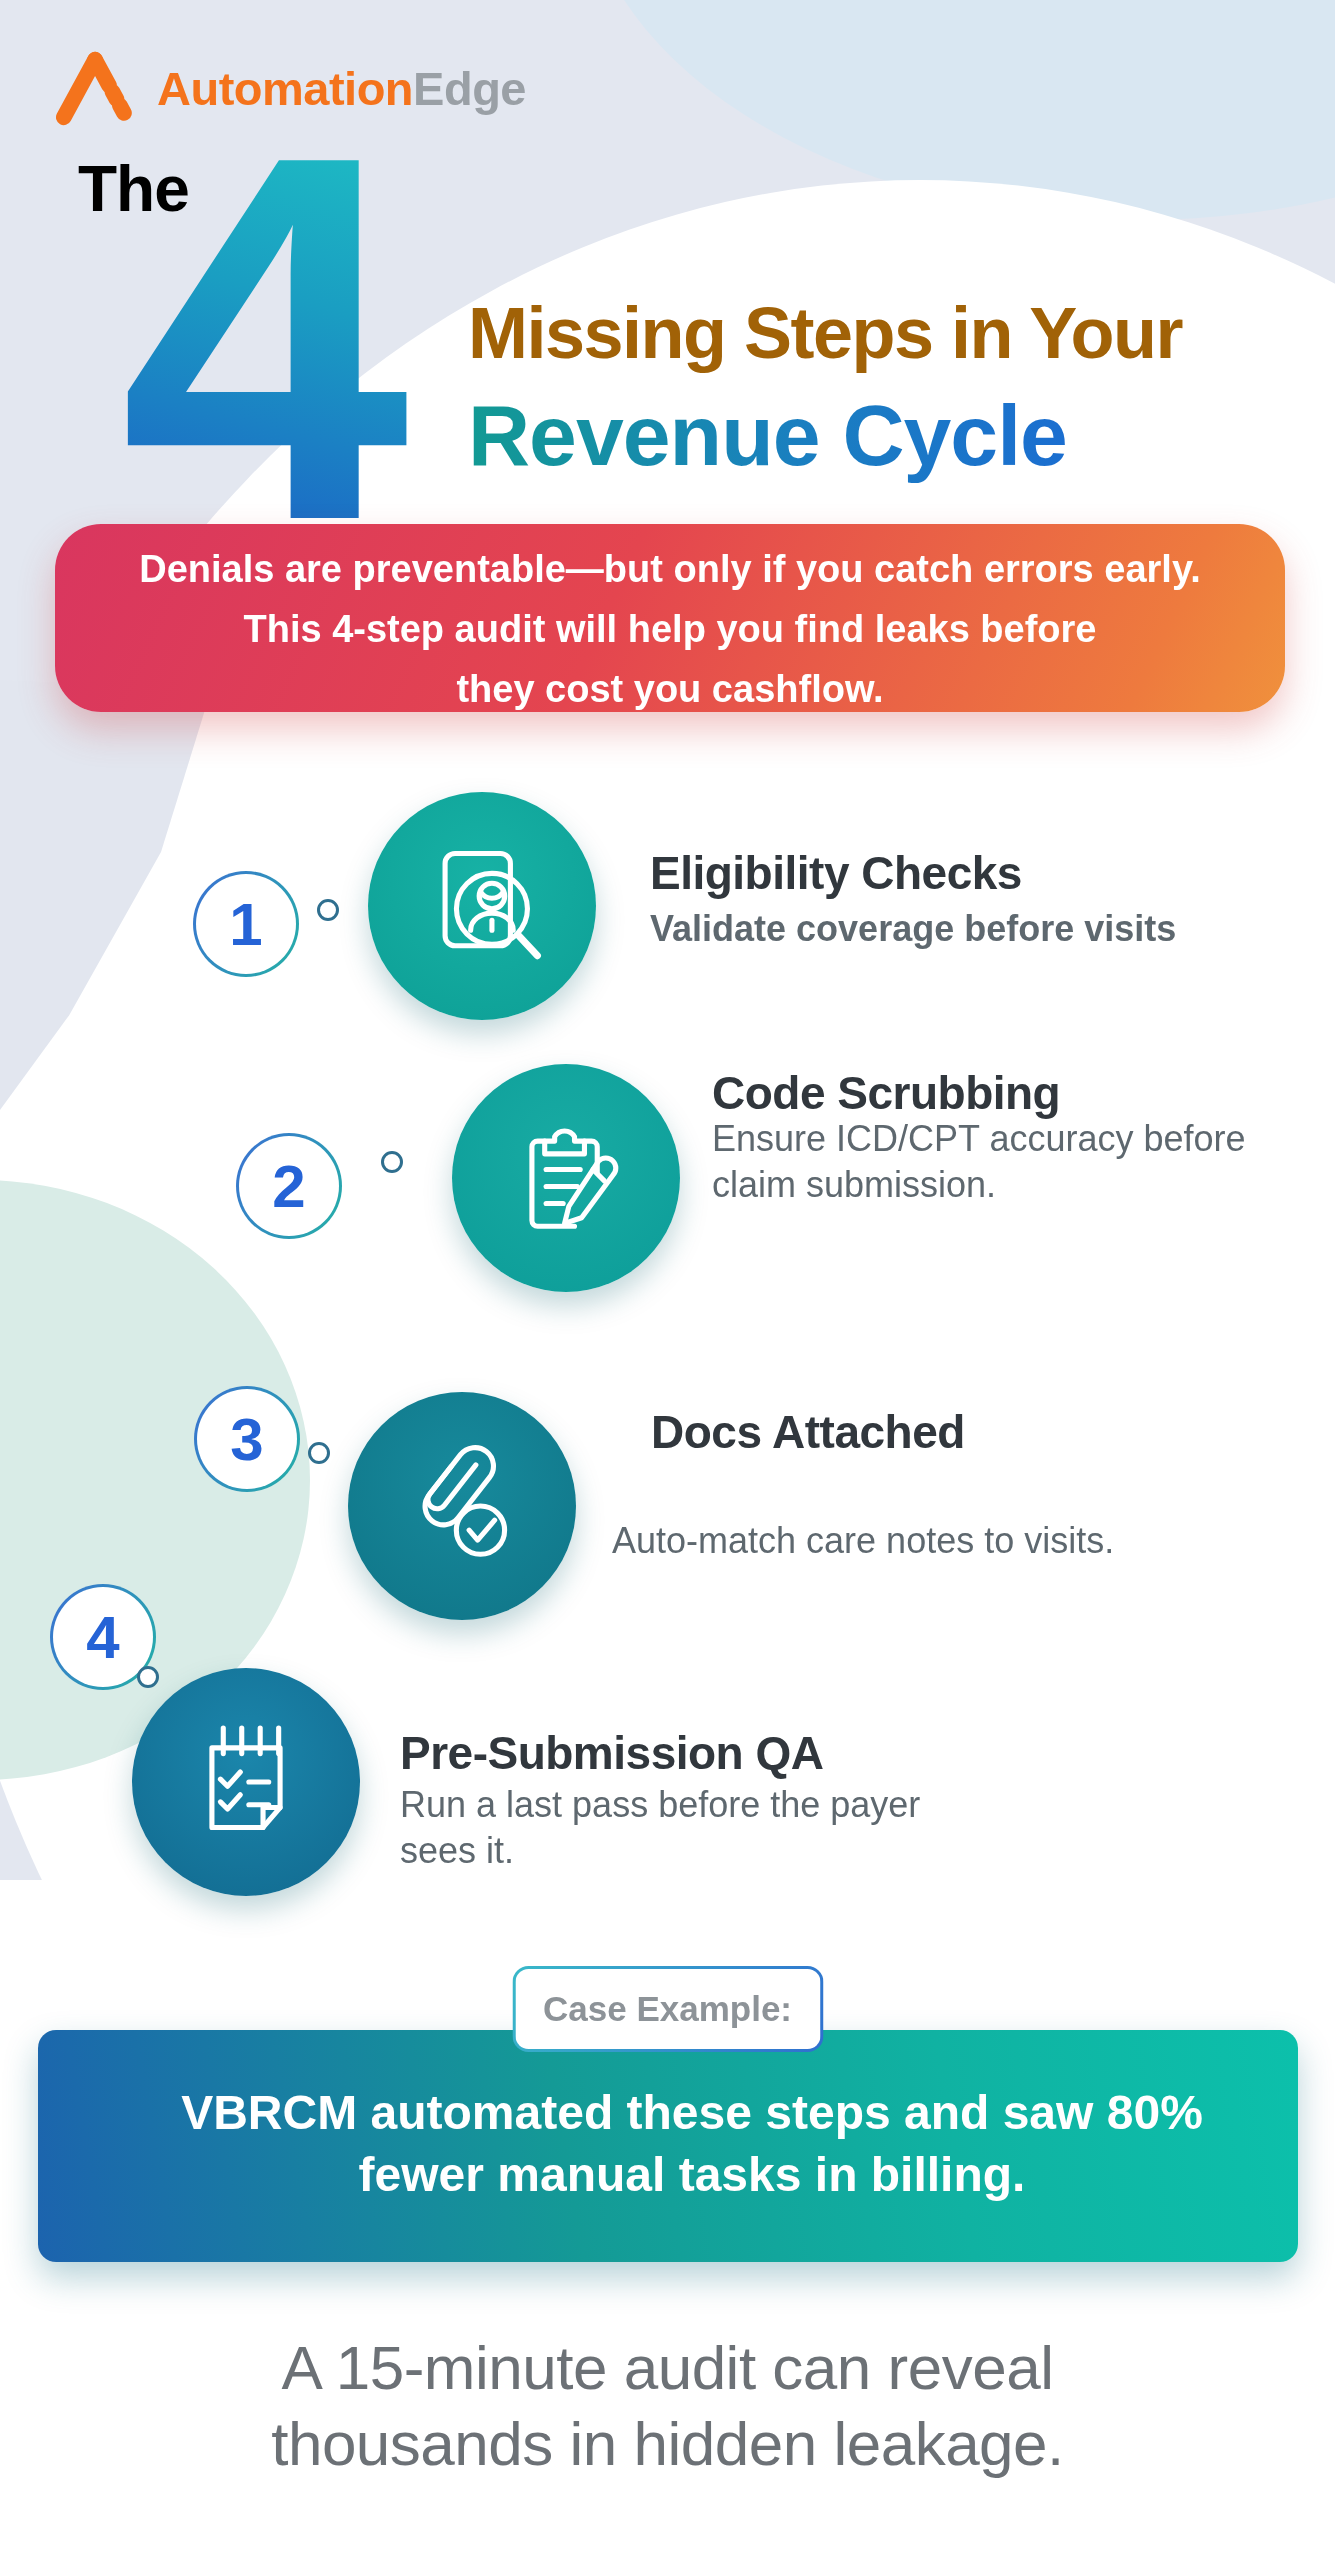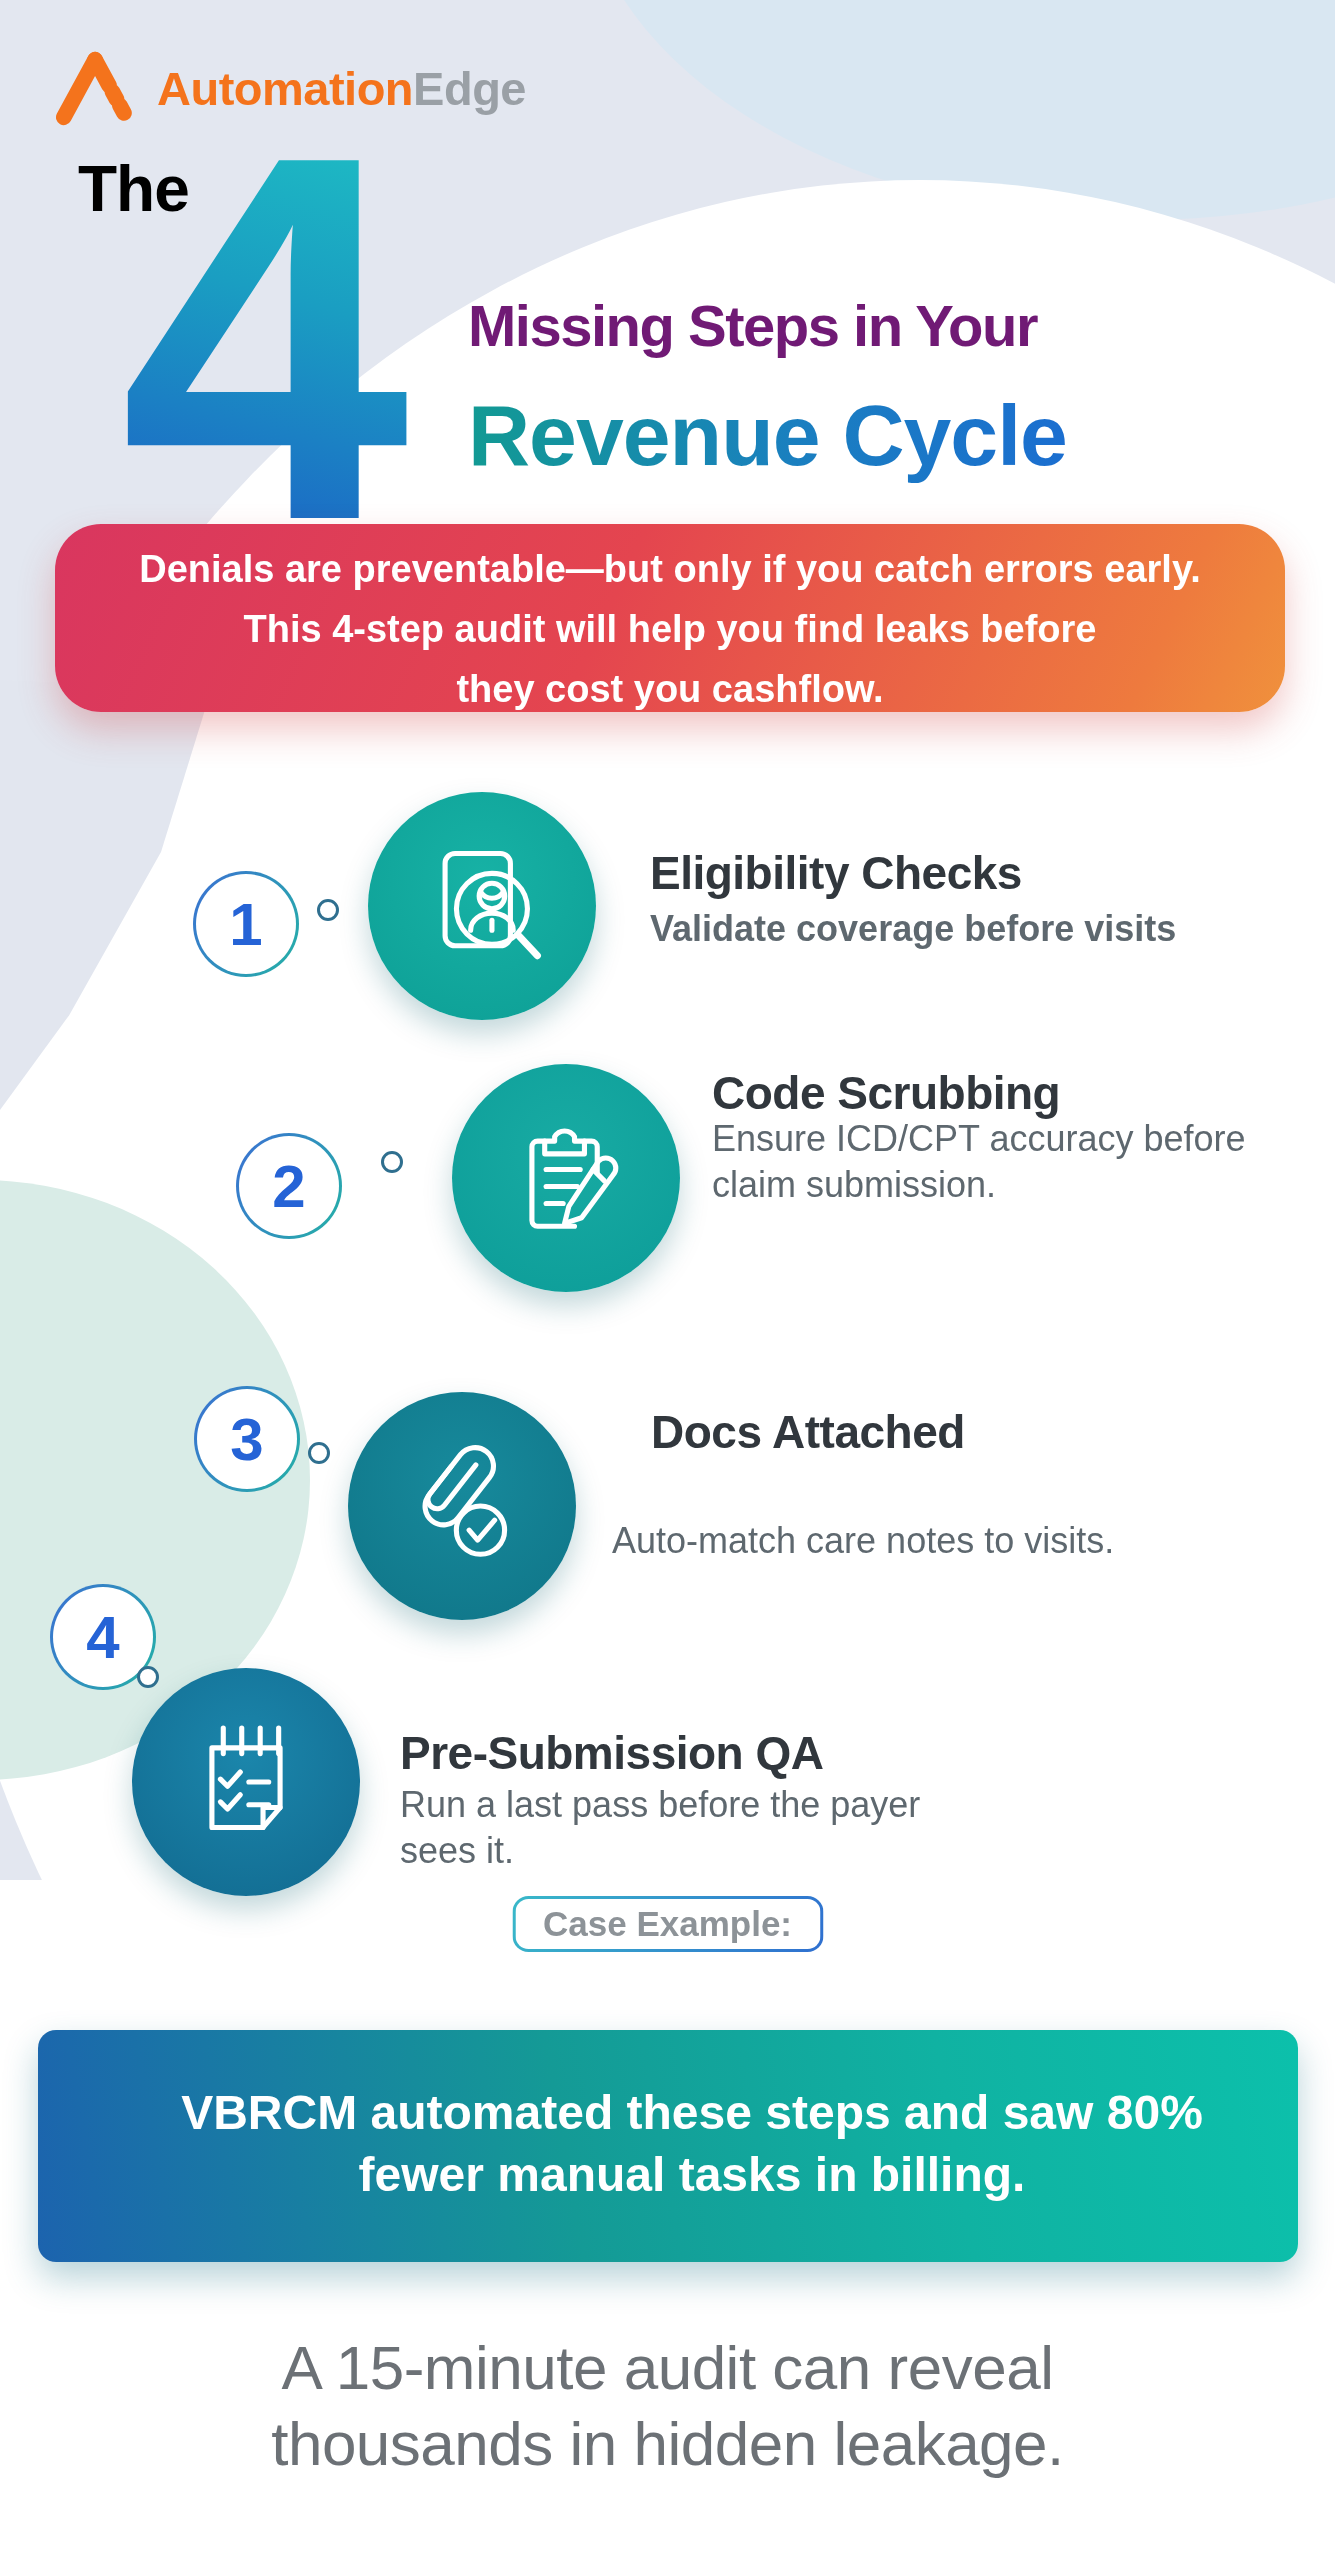--- a/index.html
+++ b/index.html
@@ -20,21 +20,21 @@
   
   .logo{left:55px;top:50px;display:flex;align-items:center;gap:14px;}
   .logo-text{font-size:47px;font-weight:700;letter-spacing:-0.5px;}
   .logo-text .p1{color:#f4731c;}
   .logo-text .p2{color:#9aa0a6;}
   
   .the{left:78px;top:152px;font-size:64px;font-weight:700;color:#000000;letter-spacing:-1px;}
   .big4{left:120px;top:78px;font-size:520px;line-height:1;font-weight:700;
     background:linear-gradient(195deg,#1fc7c4 0%,#1a9ec2 42%,#1c62c6 88%);
     -webkit-background-clip:text;background-clip:text;color:transparent;}
-  .title1{left:468px;top:292px;font-size:58px;font-weight:700;color:#701a75;letter-spacing:-1.5px;white-space:nowrap;}
+  .title1{left:468px;top:292px;font-size:72px;font-weight:700;color:#a16207;letter-spacing:-1.5px;white-space:nowrap;}
   .title2{left:468px;top:386px;font-size:86px;font-weight:700;letter-spacing:-1px;white-space:nowrap;
     background:linear-gradient(90deg,#129a93 0%,#1a7fc0 55%,#1b6ed0 100%);
     -webkit-background-clip:text;background-clip:text;color:transparent;}
   
   .intro-banner{left:55px;top:524px;width:1230px;height:188px;border-radius:46px;
     background:linear-gradient(115deg,#d9365f 0%,#e4454f 45%,#ee7a3e 88%,#f0913c 100%);
     box-shadow:0 18px 36px rgba(210,70,70,0.30);}
   .intro-text{left:0;top:15px;width:100%;text-align:center;color:#ffffff;
     font-size:38px;font-weight:700;line-height:60px;}
   .intro-text span{display:block;white-space:nowrap;}
@@ -50,22 +50,22 @@
   .c-teal2{background:radial-gradient(circle at 50% 38%,#18aba3,#0c9c98);}
   .c-teal3{background:radial-gradient(circle at 50% 38%,#178a9c,#0f7487);}
   .c-blue4{background:radial-gradient(circle at 50% 38%,#1b86ab,#11698f);}
   .step-title{font-size:46px;font-weight:700;color:#31373d;letter-spacing:-0.5px;white-space:nowrap;}
   .step-desc{font-size:36px;color:#5e686f;line-height:46px;}
   .step-desc span{display:block;white-space:nowrap;}
   
   .case-banner{left:38px;top:2030px;width:1260px;height:232px;border-radius:18px;
     background:linear-gradient(80deg,#1c63ae 0%,#149a96 42%,#10b2a2 72%,#0cc0ab 100%);
     box-shadow:0 16px 34px rgba(20,110,130,0.30);}
-  .case-badge{left:50%;top:1896px;transform:translateX(-50%);
-    padding:5px 28px;border-radius:16px;border:3px solid transparent;
+  .case-badge{left:50%;top:1966px;transform:translateX(-50%);
+    padding:20px 28px;border-radius:16px;border:3px solid transparent;
     background:linear-gradient(#ffffff,#ffffff) padding-box,linear-gradient(120deg,#39b9c9,#2f6fd0) border-box;
     font-size:35px;font-weight:700;color:#8d9398;white-space:nowrap;}
   .case-text{left:0;top:52px;width:100%;text-align:center;color:#ffffff;
     font-size:48px;font-weight:700;line-height:62px;}
   .case-text span{display:block;white-space:nowrap;padding-left:48px;}
   
   .footer-text{left:0;top:2330px;width:1335px;text-align:center;color:#6c7176;
     font-size:62px;font-weight:500;line-height:76px;letter-spacing:-0.5px;}
   .footer-text span{display:block;}
   svg.icon{display:block;}

